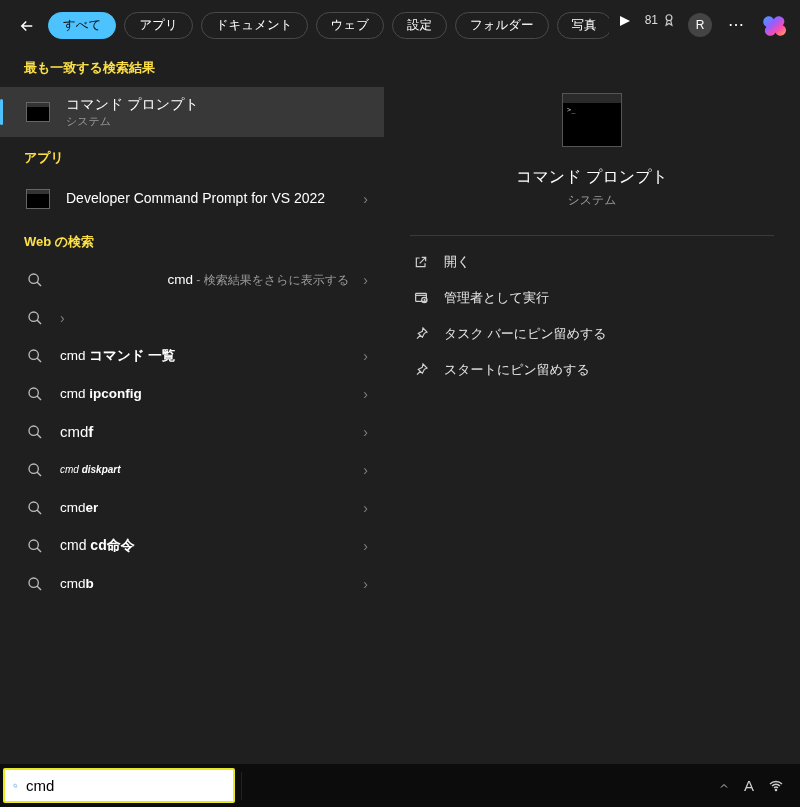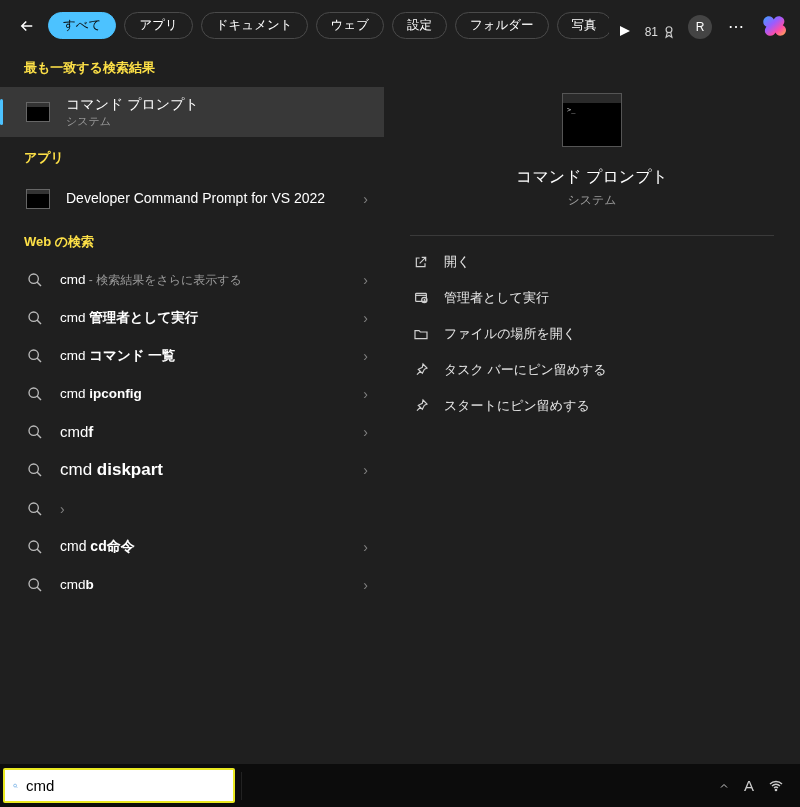--- a/index.html
+++ b/index.html
@@ -45,21 +45,21 @@
     }
     .pill.active {
       background: #4cc2ff;
       color: #0b0b0b;
       border-color: #4cc2ff;
       font-weight: 500;
     }
     .header-right {
       margin-left: auto;
       display: flex;
-      align-items: flex-end;
+      align-items: flex-start;
       gap: 12px;
       flex-shrink: 0;
     }
     .play-btn {
       width: 16px; height: 16px;
       display: flex; align-items: center; justify-content: center;
       cursor: pointer;
     }
     .points {
       font-size: 12px;
@@ -350,33 +350,30 @@
 
       <div id="web-list">
           <div class="result-item">
             <div class="result-icon search-glyph">
               <svg width="16" height="16" viewBox="0 0 24 24" fill="none" stroke="#bbb" stroke-width="2">
                 <circle cx="10" cy="10" r="7"></circle>
                 <line x1="21" y1="21" x2="15" y2="15"></line>
               </svg>
             </div>
             <div class="result-text">
-              <div class="result-title" style="font-size:13.5px;">cmd<span class="web-suffix"> - 検索結果をさらに表示する</span></div>
-            </div>
-            <div class="result-chev">›</div>
-          </div>
-          <div class="result-item">
-            <div class="result-icon search-glyph">
-              <svg width="16" height="16" viewBox="0 0 24 24" fill="none" stroke="#bbb" stroke-width="2">
-                <circle cx="10" cy="10" r="7"></circle>
-                <line x1="21" y1="21" x2="15" y2="15"></line>
-              </svg>
-            </div>
-            <div class="result-text">
-              <div class="result-title" style="font-size:13.5px;">cmd <span class="bold-span">管理者として実行</span></div>
+              <div class="result-title" style="font-size:13.5px;text-align:right;">cmd<span class="web-suffix"> - 検索結果をさらに表示する</span></div>
+            </div>
+            <div class="result-chev">›</div>
+          </div>
+          <div class="result-item">
+            <div class="result-icon search-glyph">
+              <svg width="16" height="16" viewBox="0 0 24 24" fill="none" stroke="#bbb" stroke-width="2">
+                <circle cx="10" cy="10" r="7"></circle>
+                <line x1="21" y1="21" x2="15" y2="15"></line>
+              </svg>
             </div>
             <div class="result-chev">›</div>
           </div>
           <div class="result-item">
             <div class="result-icon search-glyph">
               <svg width="16" height="16" viewBox="0 0 24 24" fill="none" stroke="#bbb" stroke-width="2">
                 <circle cx="10" cy="10" r="7"></circle>
                 <line x1="21" y1="21" x2="15" y2="15"></line>
               </svg>
             </div>
@@ -410,30 +407,33 @@
             <div class="result-chev">›</div>
           </div>
           <div class="result-item">
             <div class="result-icon search-glyph">
               <svg width="16" height="16" viewBox="0 0 24 24" fill="none" stroke="#bbb" stroke-width="2">
                 <circle cx="10" cy="10" r="7"></circle>
                 <line x1="21" y1="21" x2="15" y2="15"></line>
               </svg>
             </div>
             <div class="result-text">
-              <div class="result-title" style="font-size:17px;">cmd <span class="bold-span">diskpart</span></div>
-            </div>
-            <div class="result-chev">›</div>
-          </div>
-          <div class="result-item">
-            <div class="result-icon search-glyph">
-              <svg width="16" height="16" viewBox="0 0 24 24" fill="none" stroke="#bbb" stroke-width="2">
-                <circle cx="10" cy="10" r="7"></circle>
-                <line x1="21" y1="21" x2="15" y2="15"></line>
-              </svg>
+              <div class="result-title" style="font-size:10px;font-style:italic;">cmd <span class="bold-span">diskpart</span></div>
+            </div>
+            <div class="result-chev">›</div>
+          </div>
+          <div class="result-item">
+            <div class="result-icon search-glyph">
+              <svg width="16" height="16" viewBox="0 0 24 24" fill="none" stroke="#bbb" stroke-width="2">
+                <circle cx="10" cy="10" r="7"></circle>
+                <line x1="21" y1="21" x2="15" y2="15"></line>
+              </svg>
+            </div>
+            <div class="result-text">
+              <div class="result-title" style="font-size:13.5px;">cmd<span class="bold-span">er</span></div>
             </div>
             <div class="result-chev">›</div>
           </div>
           <div class="result-item">
             <div class="result-icon search-glyph">
               <svg width="16" height="16" viewBox="0 0 24 24" fill="none" stroke="#bbb" stroke-width="2">
                 <circle cx="10" cy="10" r="7"></circle>
                 <line x1="21" y1="21" x2="15" y2="15"></line>
               </svg>
             </div>
@@ -475,28 +475,20 @@
           <div class="action-row">
             <div class="aicon">
               <svg width="16" height="16" viewBox="0 0 24 24" fill="none" stroke="currentColor" stroke-width="1.8">
                 <rect x="4" y="5" width="16" height="12" rx="1"></rect>
                 <path d="M4 8h16"></path>
                 <circle cx="17" cy="15" r="4"></circle>
                 <path d="M17 13v2l1 1"></path>
               </svg>
             </div>
             <div>管理者として実行</div>
-          </div>
-          <div class="action-row">
-            <div class="aicon">
-              <svg width="16" height="16" viewBox="0 0 24 24" fill="none" stroke="currentColor" stroke-width="1.8">
-                <path d="M3 7h6l2 2h10v10H3z"></path>
-              </svg>
-            </div>
-            <div>ファイルの場所を開く</div>
           </div>
           <div class="action-row">
             <div class="aicon">
               <svg width="16" height="16" viewBox="0 0 24 24" fill="none" stroke="currentColor" stroke-width="1.8">
                 <path d="M15 3l6 6-4 2-3 6-3-3-5 5 5-5-3-3 6-3z"></path>
               </svg>
             </div>
             <div>タスク バーにピン留めする</div>
           </div>
           <div class="action-row">

